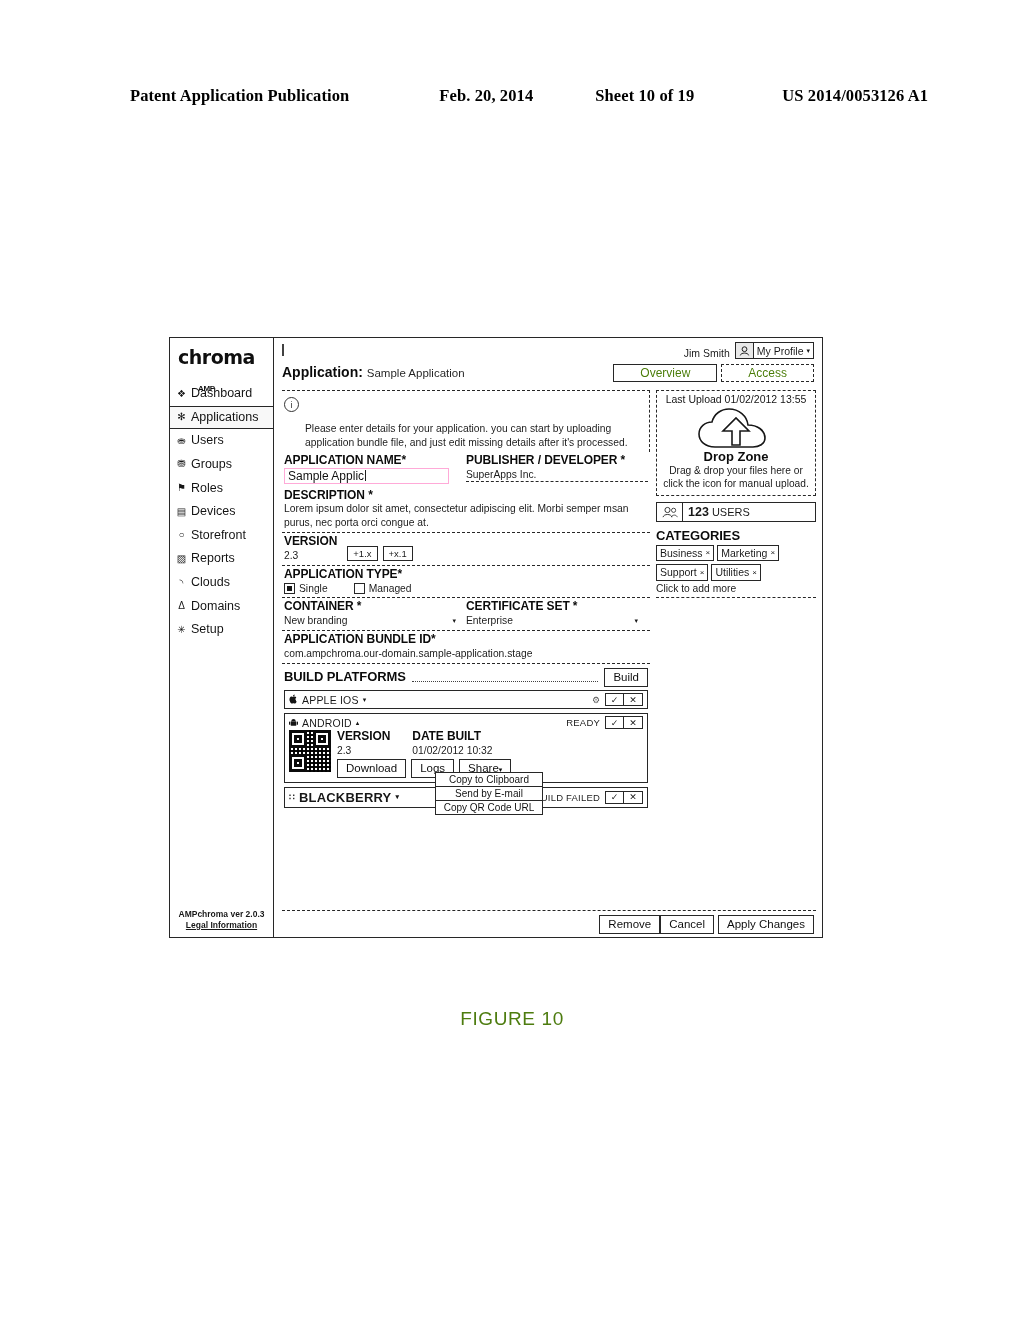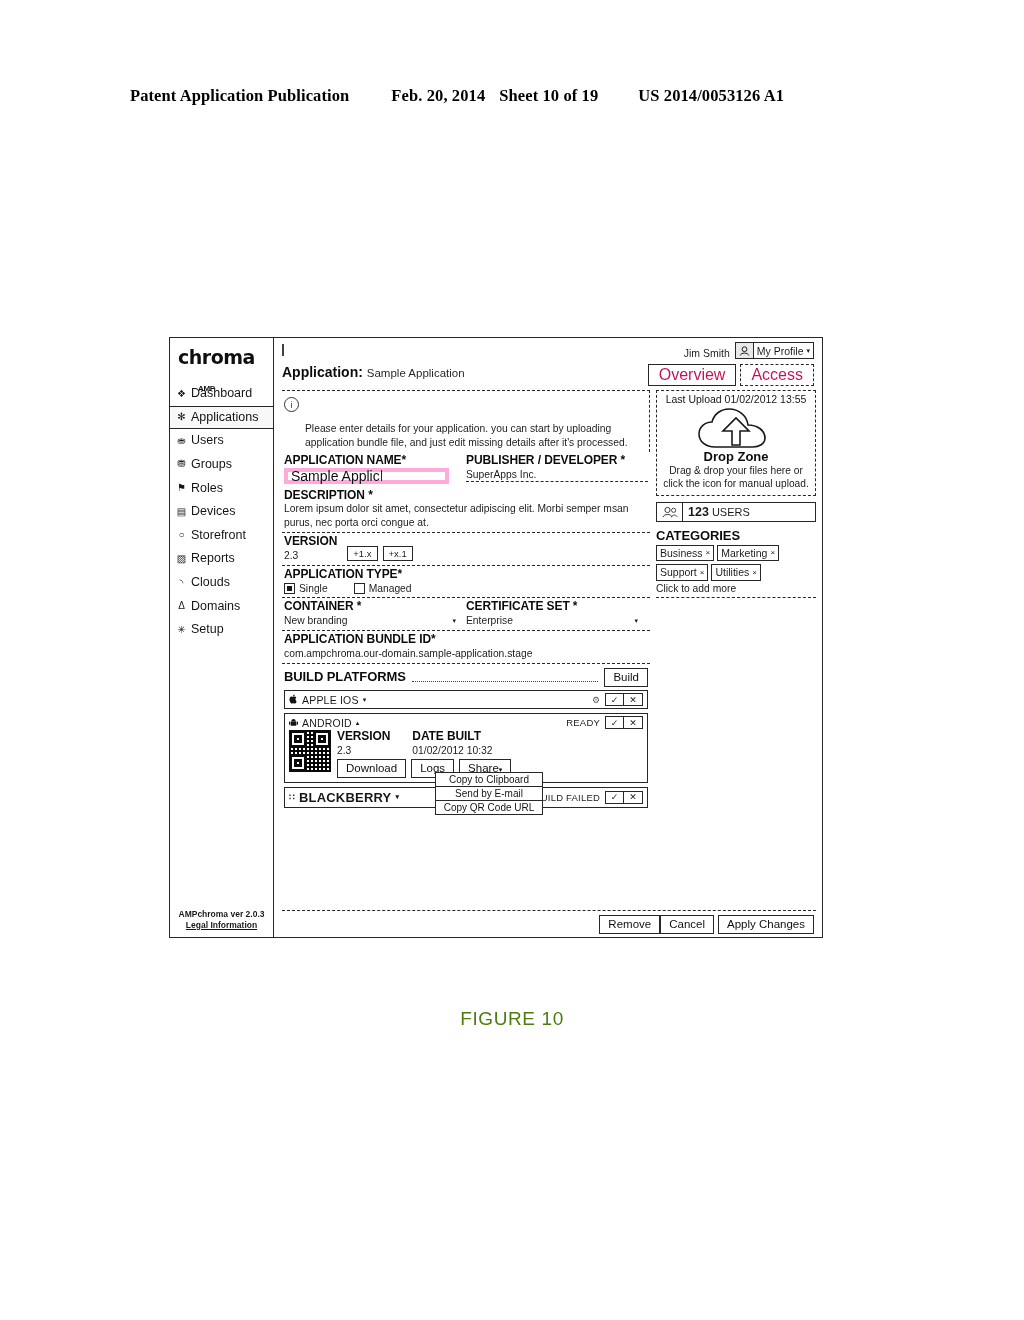--- a/index.html
+++ b/index.html
@@ -18,20 +18,21 @@
   .pat-header {
     position: absolute;
     left: 130px; top: 86px; width: 760px;
     display: flex;
     align-items: baseline;
     font-family: "Liberation Serif", serif;
     font-weight: bold;
     font-size: 16.5px;
     color: #000;
     letter-spacing: 0.1px;
+    gap: 48px;
   }
   .pat-header .ph-pub { white-space: nowrap; }
   .pat-header .ph-date { margin-left: 42px; white-space: nowrap; }
   .pat-header .ph-sheet { margin-left: 14px; white-space: nowrap; }
   .pat-header .ph-num { margin-left: 40px; white-space: nowrap; }
 
   
   .fig-caption {
     position: absolute;
     left: 0; top: 1008px; width: 1024px;
@@ -187,23 +188,23 @@
     display: flex; align-items: center; gap: 3px;
   }
   .caret { font-size: 7px; }
   .tabs {
     position: absolute;
     right: 2px; top: 22px;
     display: flex; gap: 4px;
   }
   .tab {
     border: 1px solid #2b2b2b;
-    padding: 1px 10px;
-    font-size: 16px;
-    color: #be185d;
+    padding: 1px 26px;
+    font-size: 12px;
+    color: #4d7c0f;
     background: #fff;
   }
   .tab.dashed { border-style: dashed; }
 
   
   .body-cols {
     display: flex;
     gap: 6px;
     flex: 1;
     min-height: 0;
@@ -244,25 +245,25 @@
     color: #222;
     line-height: 1.3;
   }
   .two-col { display: flex; }
   .two-col > div { flex: 1; min-width: 0; }
 
   .sect { padding: 2px 2px 3px 2px; }
   .sect.dashed-b { border-bottom: 1px dashed #2b2b2b; }
 
   .text-input {
-    border: 4px solid #f9a8d4;
+    border: 1px solid #f9a8d4;
     height: 16px;
     width: 165px;
     box-sizing: border-box;
-    font-size: 14px;
+    font-size: 12px;
     padding: 1px 3px;
     display: flex; align-items: center;
     background: #fff;
     color: #141414;
   }
   .caret-i {
     display: inline-block;
     width: 1px; height: 11px;
     background: #222;
     margin-left: 1px;

